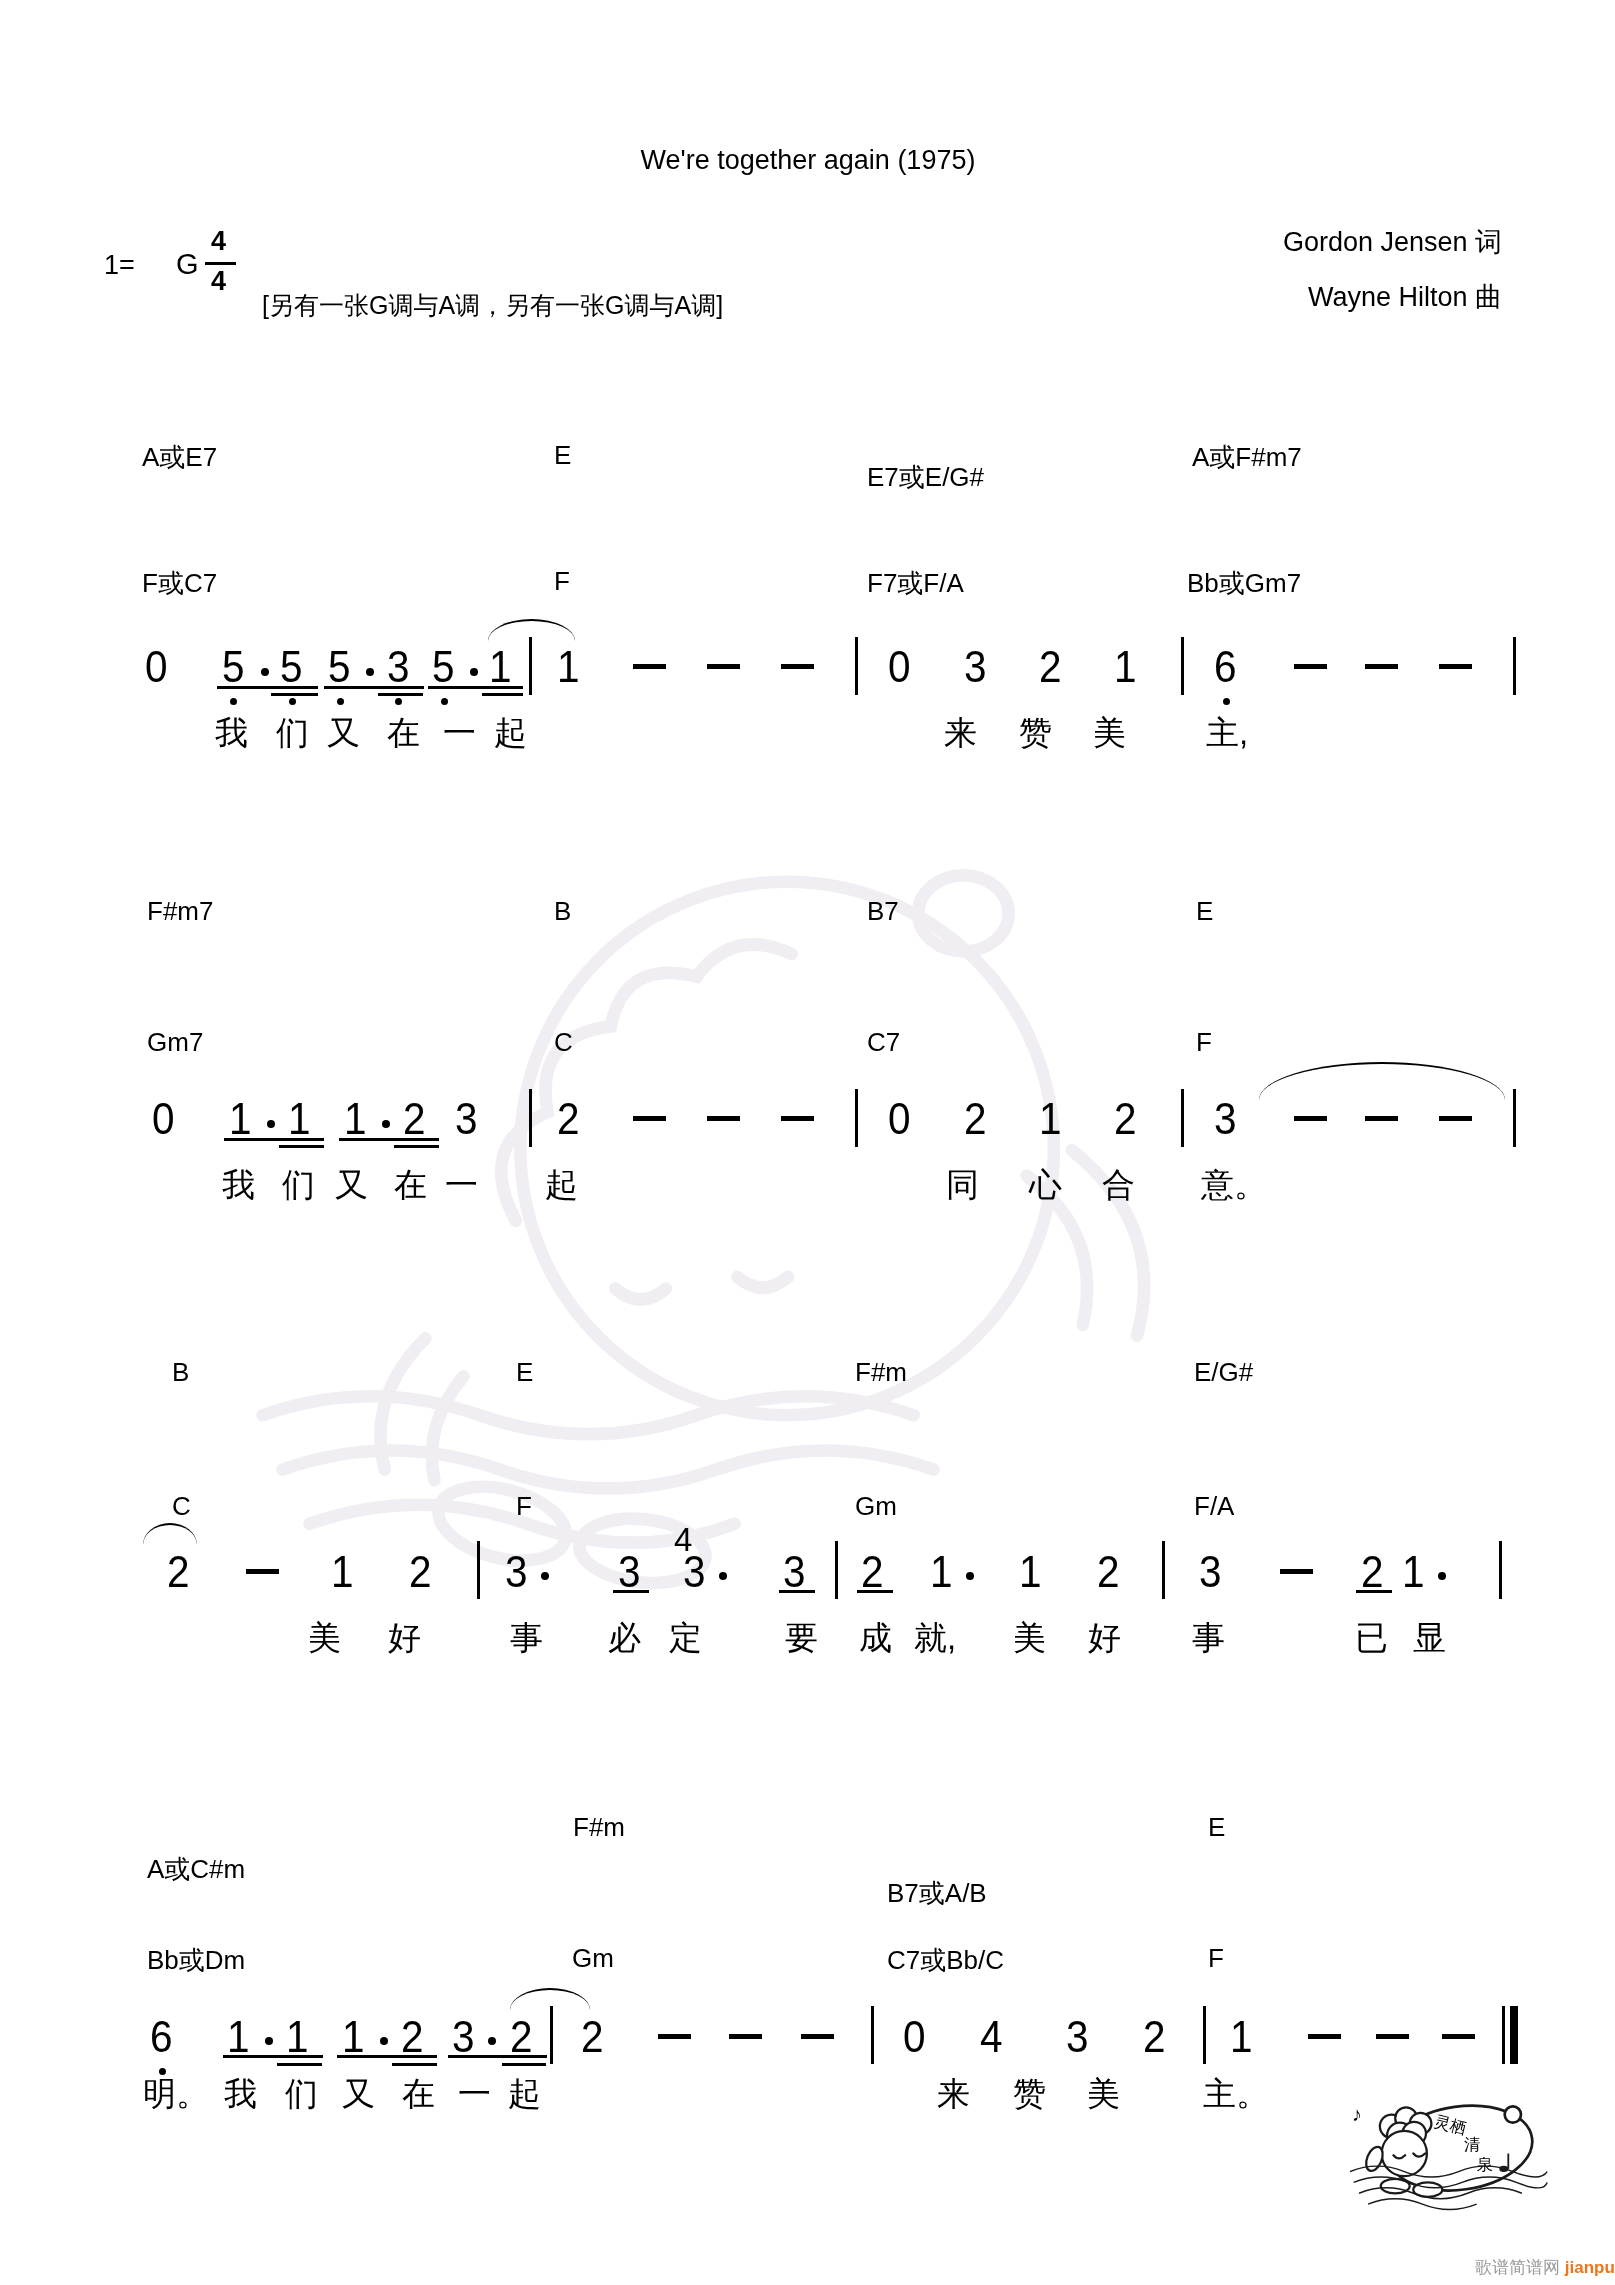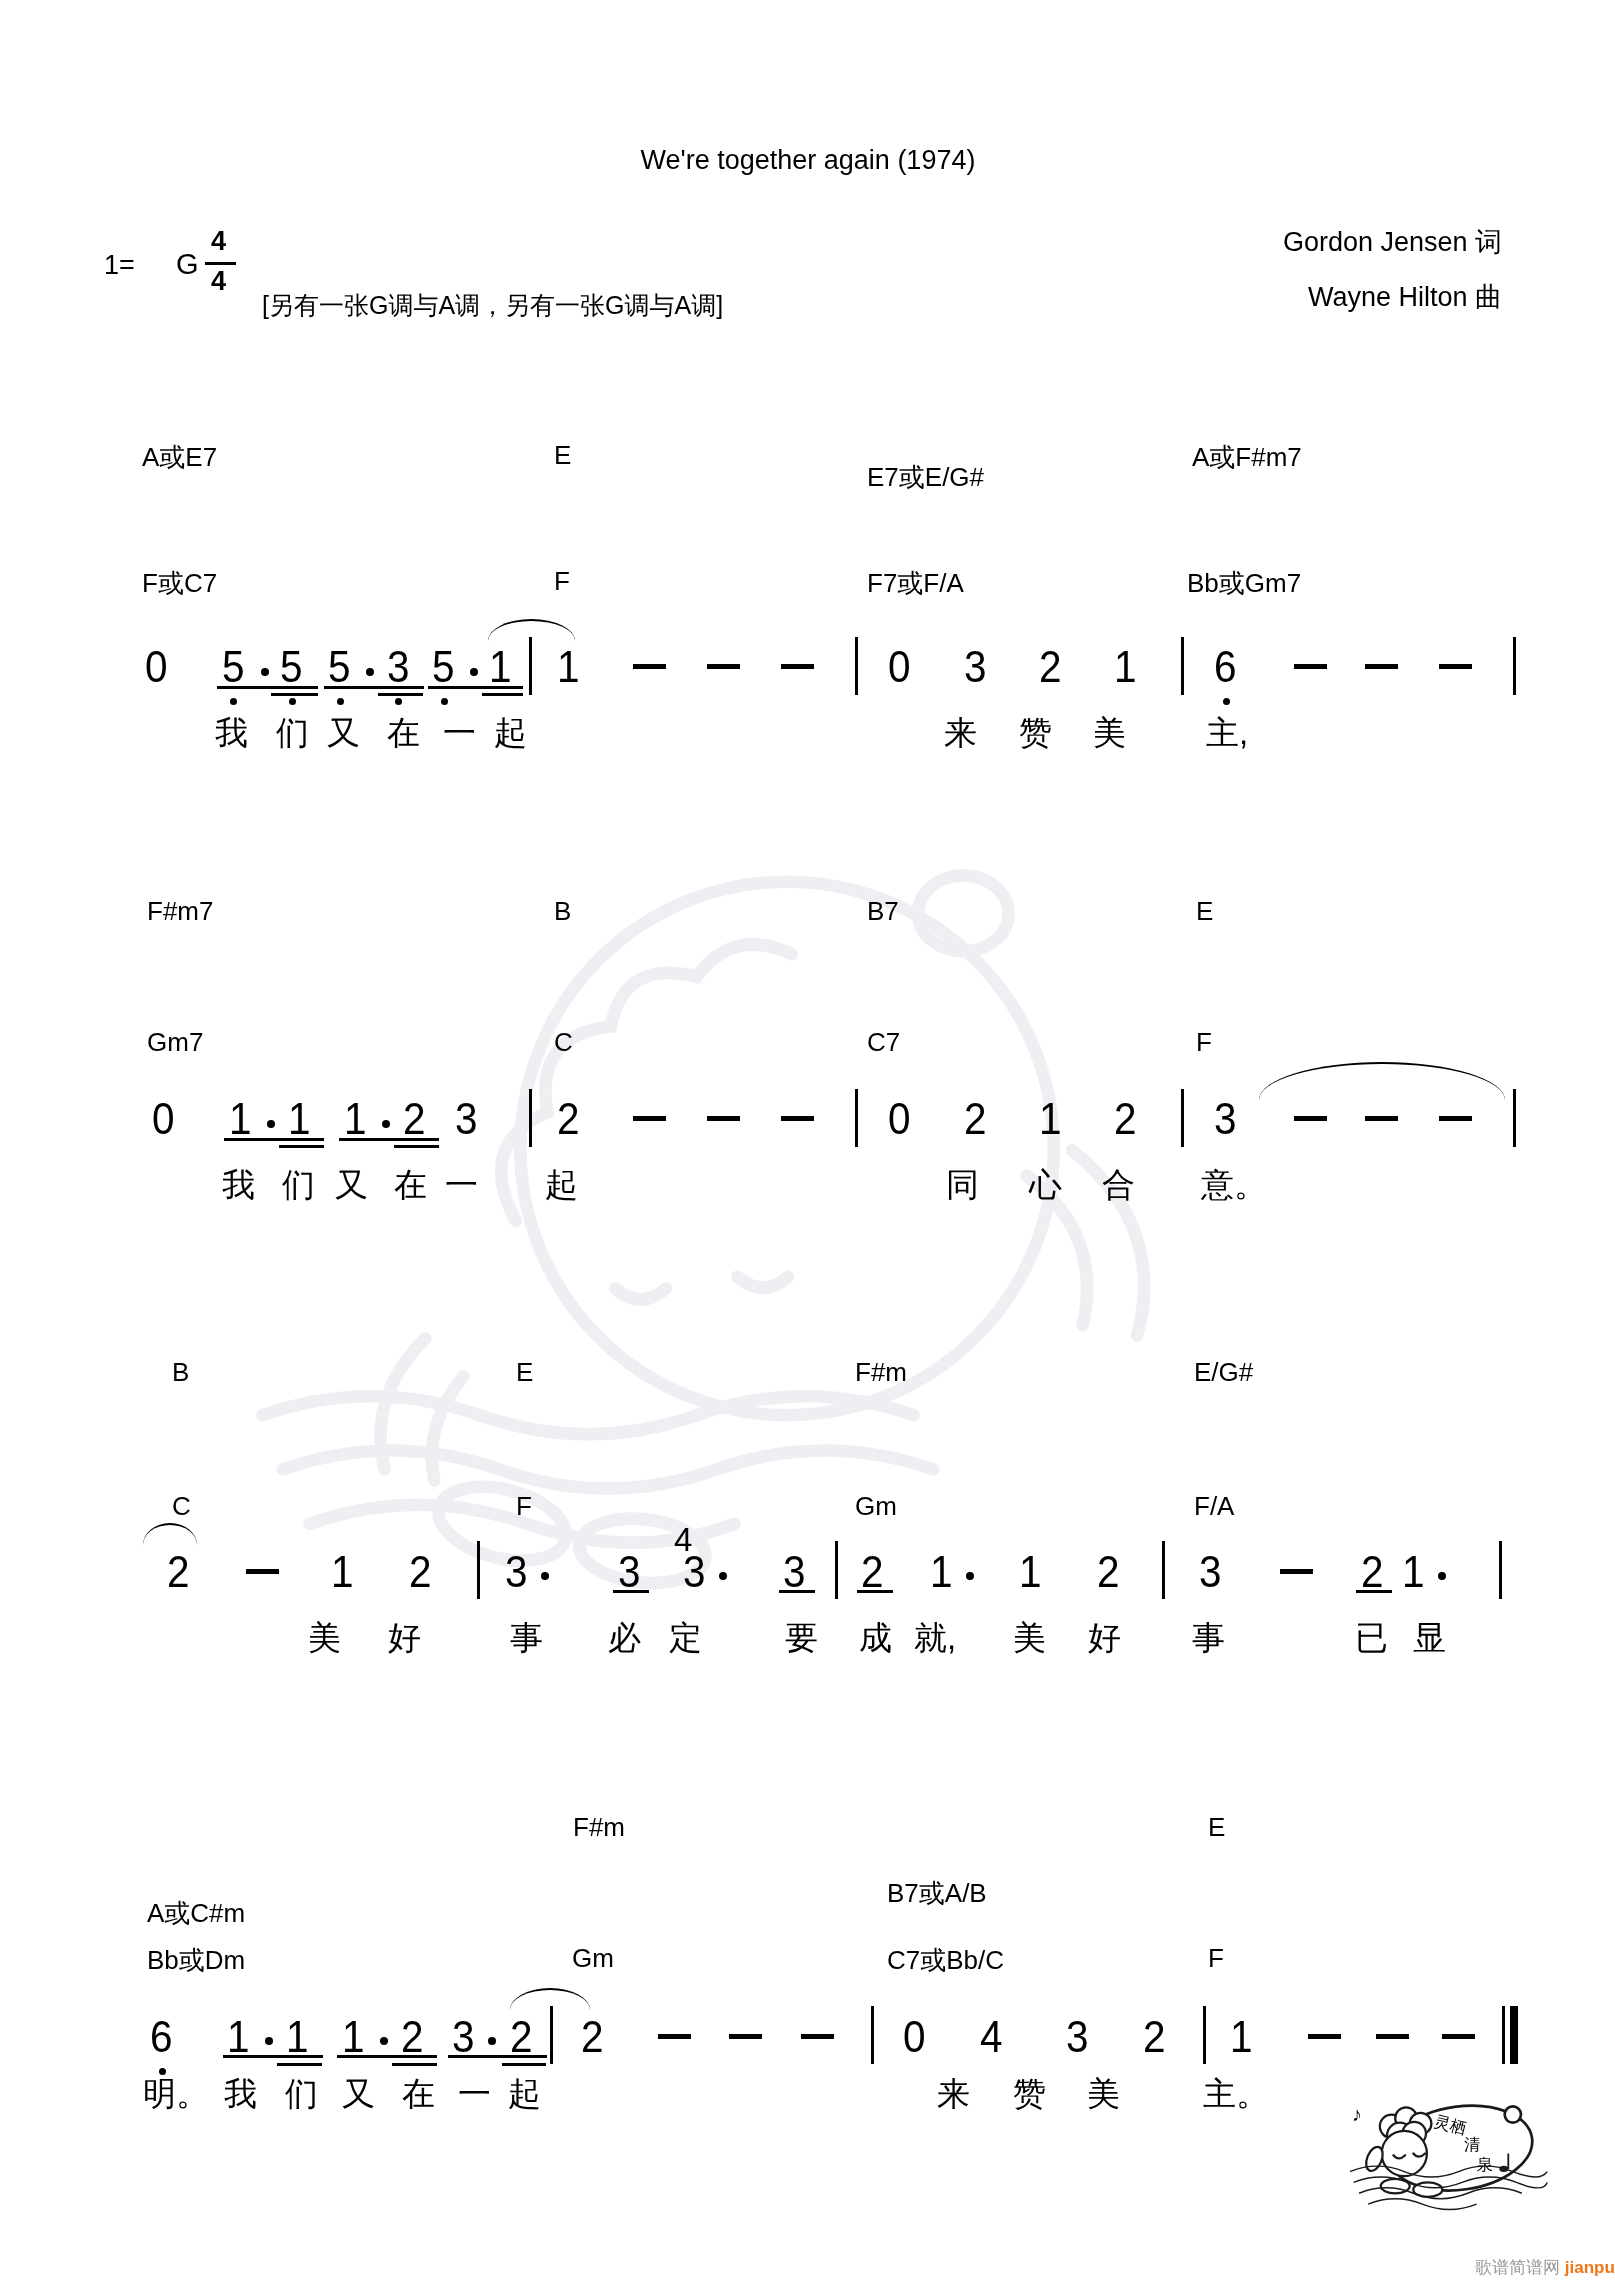--- a/index.html
+++ b/index.html
@@ -55,21 +55,21 @@
     <ellipse cx="460" cy="795" rx="70" ry="35" transform="rotate(6 460 795)"></ellipse>
     <path d="M 220 560 q -65 65 -45 145"></path>
     <path d="M 262 602 q -45 55 -32 115"></path>
     <path d="M 40 645 q 120 -42 240 0 t 240 0 t 240 0"></path>
     <path d="M 62 705 q 120 -42 240 0 t 240 0 t 240 0"></path>
     <path d="M 92 765 q 120 -42 240 0 t 230 0"></path>
     <path d="M 885 380 q 85 65 62 165"></path>
     <path d="M 935 352 q 105 85 72 205"></path>
   </svg>
 
-  <div class="subtitle">We're together again (1974)</div>
+  <div class="subtitle">We're together again (1975)</div>
 
   <div class="keyblock">
     <span class="keyprefix">1=</span>
     <span class="keyletter">G</span>
     <span class="fracnum">4</span>
     <span class="fracline"></span>
     <span class="fracden">4</span>
   </div>
 
   <div class="keynote">[另有一张G调与A调，另有一张G调与A调]</div>
@@ -225,21 +225,21 @@
       <span class="lyric" style="left: 608px; top: 1616px;">必</span>
       <span class="lyric" style="left: 669px; top: 1616px;">定</span>
       <span class="lyric" style="left: 785px; top: 1616px;">要</span>
       <span class="lyric" style="left: 859px; top: 1616px;">成</span>
       <span class="lyric" style="left: 914px; top: 1616px;">就,</span>
       <span class="lyric" style="left: 1013px; top: 1616px;">美</span>
       <span class="lyric" style="left: 1088px; top: 1616px;">好</span>
       <span class="lyric" style="left: 1192px; top: 1616px;">事</span>
       <span class="lyric" style="left: 1355px; top: 1616px;">已</span>
       <span class="lyric" style="left: 1413px; top: 1616px;">显</span>
-      <span class="chord" style="left: 147px; top: 1896px;">A或C#m</span>
+      <span class="chord" style="left: 147px; top: 1852px;">A或C#m</span>
       <span class="chord" style="left: 573px; top: 1812px;">F#m</span>
       <span class="chord" style="left: 887px; top: 1876px;">B7或A/B</span>
       <span class="chord" style="left: 1208px; top: 1812px;">E</span>
       <span class="chord" style="left: 147px; top: 1943px;">Bb或Dm</span>
       <span class="chord" style="left: 572px; top: 1943px;">Gm</span>
       <span class="chord" style="left: 887px; top: 1943px;">C7或Bb/C</span>
       <span class="chord" style="left: 1208px; top: 1943px;">F</span>
       <span class="note" style="left: 150px; top: 2014px;">6</span>
       <span class="note" style="left: 227px; top: 2014px;">1</span>
       <span class="note" style="left: 286px; top: 2014px;">1</span>

